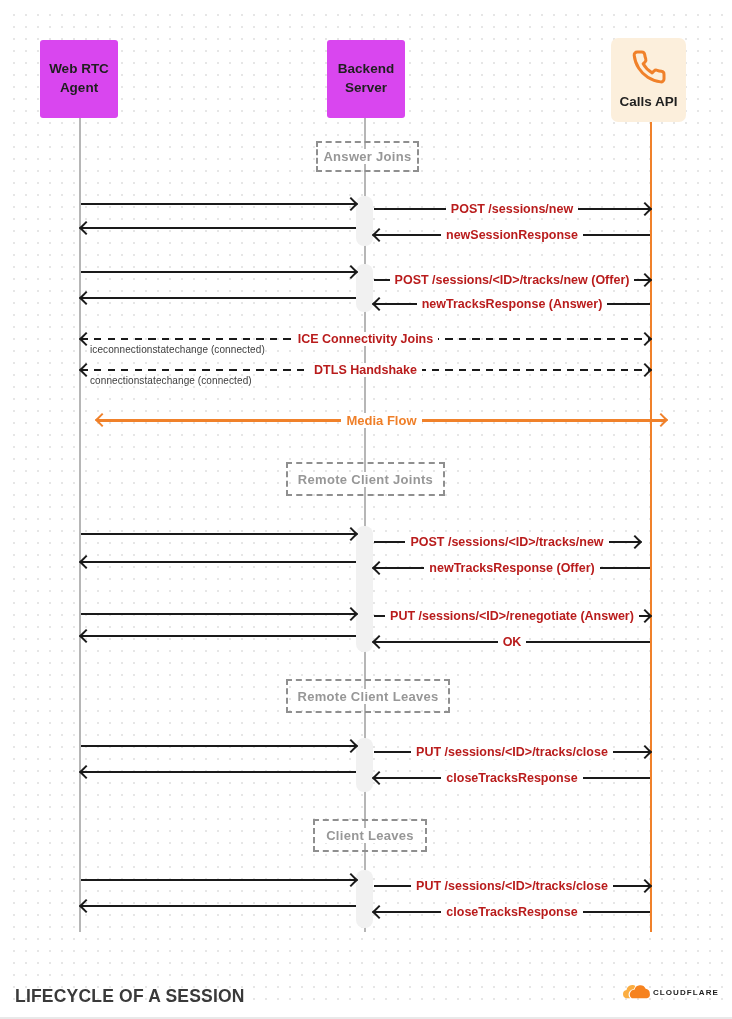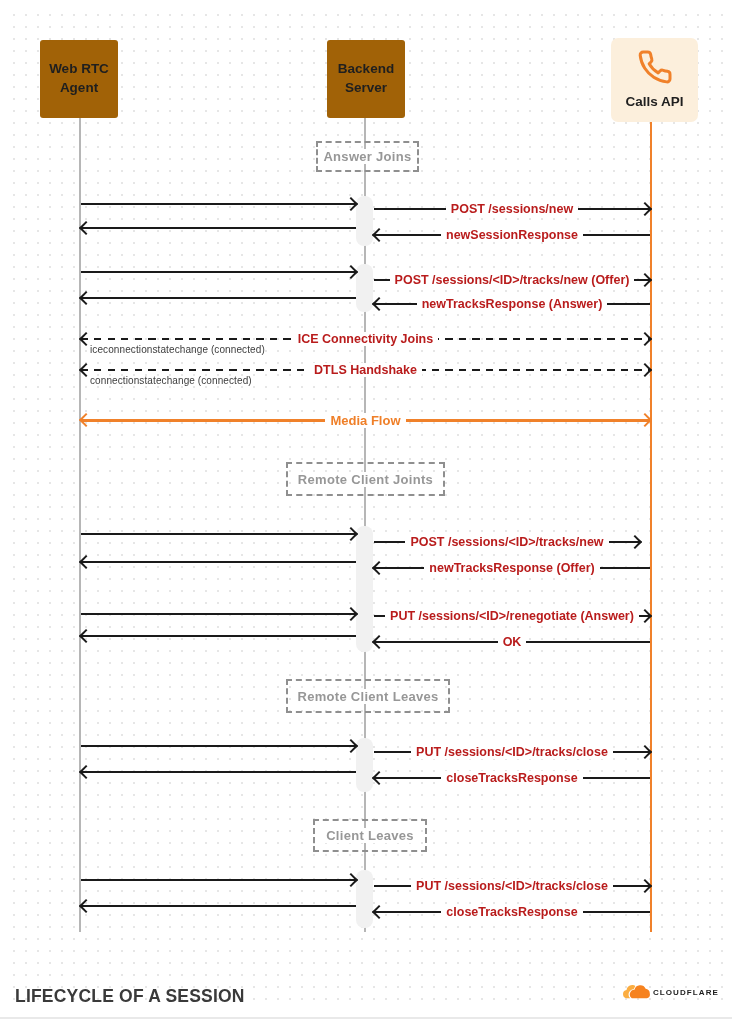--- a/index.html
+++ b/index.html
@@ -11,21 +11,21 @@
     position:absolute;left:7px;top:8px;right:7px;bottom:10px;
     background-image:radial-gradient(circle,#e6e6e6 1.15px,transparent 1.3px);
     background-size:12px 12px;background-position:1px 1px;
   }
   .bottom-edge{position:absolute;left:0;right:0;bottom:0;height:2px;background:#e9e9e9;}
   
   .actor{
     position:absolute;display:flex;flex-direction:column;align-items:center;justify-content:center;
     text-align:center;font-weight:bold;font-size:13.5px;color:#1f1f1f;line-height:1.4;
   }
-  .actor.gray{background:#a16207;border-radius:3px;}
+  .actor.gray{background:#d946ef;border-radius:3px;}
   .actor.orange{background:#fcefdc;border-radius:7px;}
   .actor .phone{margin-bottom:8px;display:block;height:36px;}
   
   .lifeline{position:absolute;width:2px;}
   .lifeline.gray{background:#b6b6b6;}
   .lifeline.accent{background:#f0812a;}
   
   .activation{position:absolute;left:356px;width:17px;background:#f1f1f1;border-radius:8px;}
   
   .section-box{
@@ -79,21 +79,21 @@
   <div class="lifeline accent" style="left:650px;top:122px;height:810px;"></div>
 
   <div class="actor gray" style="left:40px;top:40px;width:78px;height:78px;">
     <span>Web RTC</span>
     <span>Agent</span>
   </div>
   <div class="actor gray" style="left:327px;top:40px;width:78px;height:78px;">
     <span>Backend</span>
     <span>Server</span>
   </div>
-  <div class="actor orange" style="left:611px;top:38px;width:87px;height:84px;">
+  <div class="actor orange" style="left:611px;top:38px;width:75px;height:84px;">
     <span class="phone">
       <svg width="36" height="36" viewBox="0 0 24 24" fill="none" stroke="#f0812a" stroke-width="2" stroke-linecap="round" stroke-linejoin="round">
         <path d="M22 16.92v3a2 2 0 0 1-2.18 2 19.79 19.79 0 0 1-8.63-3.07 19.5 19.5 0 0 1-6-6 19.79 19.79 0 0 1-3.07-8.67A2 2 0 0 1 4.11 2h3a2 2 0 0 1 2 1.72 12.84 12.84 0 0 0 .7 2.81 2 2 0 0 1-.45 2.11L8.09 9.91a16 16 0 0 0 6 6l1.27-1.27a2 2 0 0 1 2.11-.45 12.84 12.84 0 0 0 2.81.7A2 2 0 0 1 22 16.92z"></path>
       </svg>
     </span>
     <span>Calls API</span>
   </div>
 
   <div class="section-box" style="left:316px;top:141px;width:99px;height:27px;">
     <span>Answer Joins</span>
@@ -163,21 +163,21 @@
   <div class="note" style="left:90px;top:344px;">iceconnectionstatechange (connected)</div>
 
   <div class="msg dashed" style="left:80px;top:360px;width:571px;">
     <span class="line"></span>
     <span class="lbl">DTLS Handshake</span>
     <span class="head l"></span>
     <span class="head r"></span>
   </div>
   <div class="note" style="left:90px;top:375px;">connectionstatechange (connected)</div>
 
-  <div class="msg media" style="left:80px;top:410px;width:571px;">
+  <div class="msg media" style="left:96px;top:410px;width:571px;">
     <span class="line"></span>
     <span class="lbl">Media Flow</span>
     <span class="head l"></span>
     <span class="head r"></span>
   </div>
 
   <div class="msg" style="left:80px;top:524px;width:277px;">
     <span class="line"></span>
     <span class="head r"></span>
   </div>

